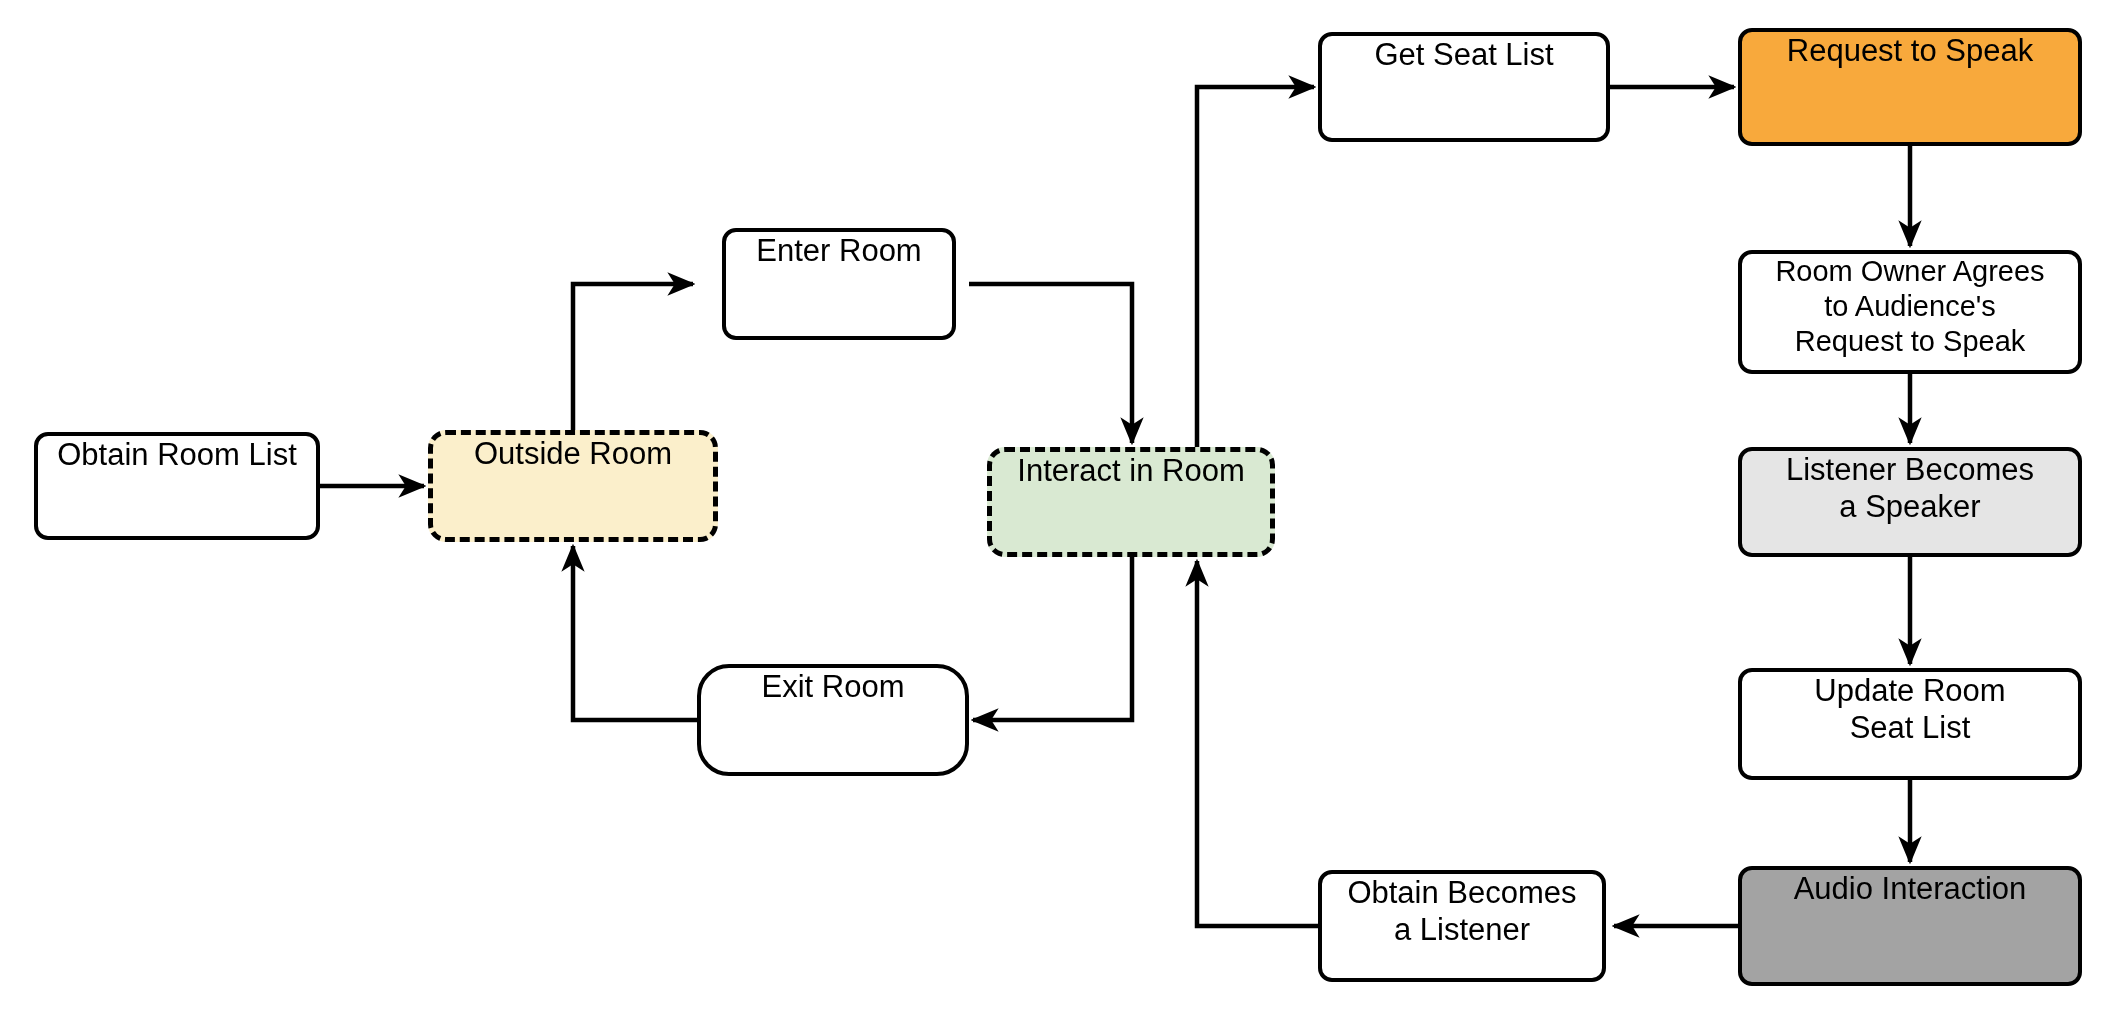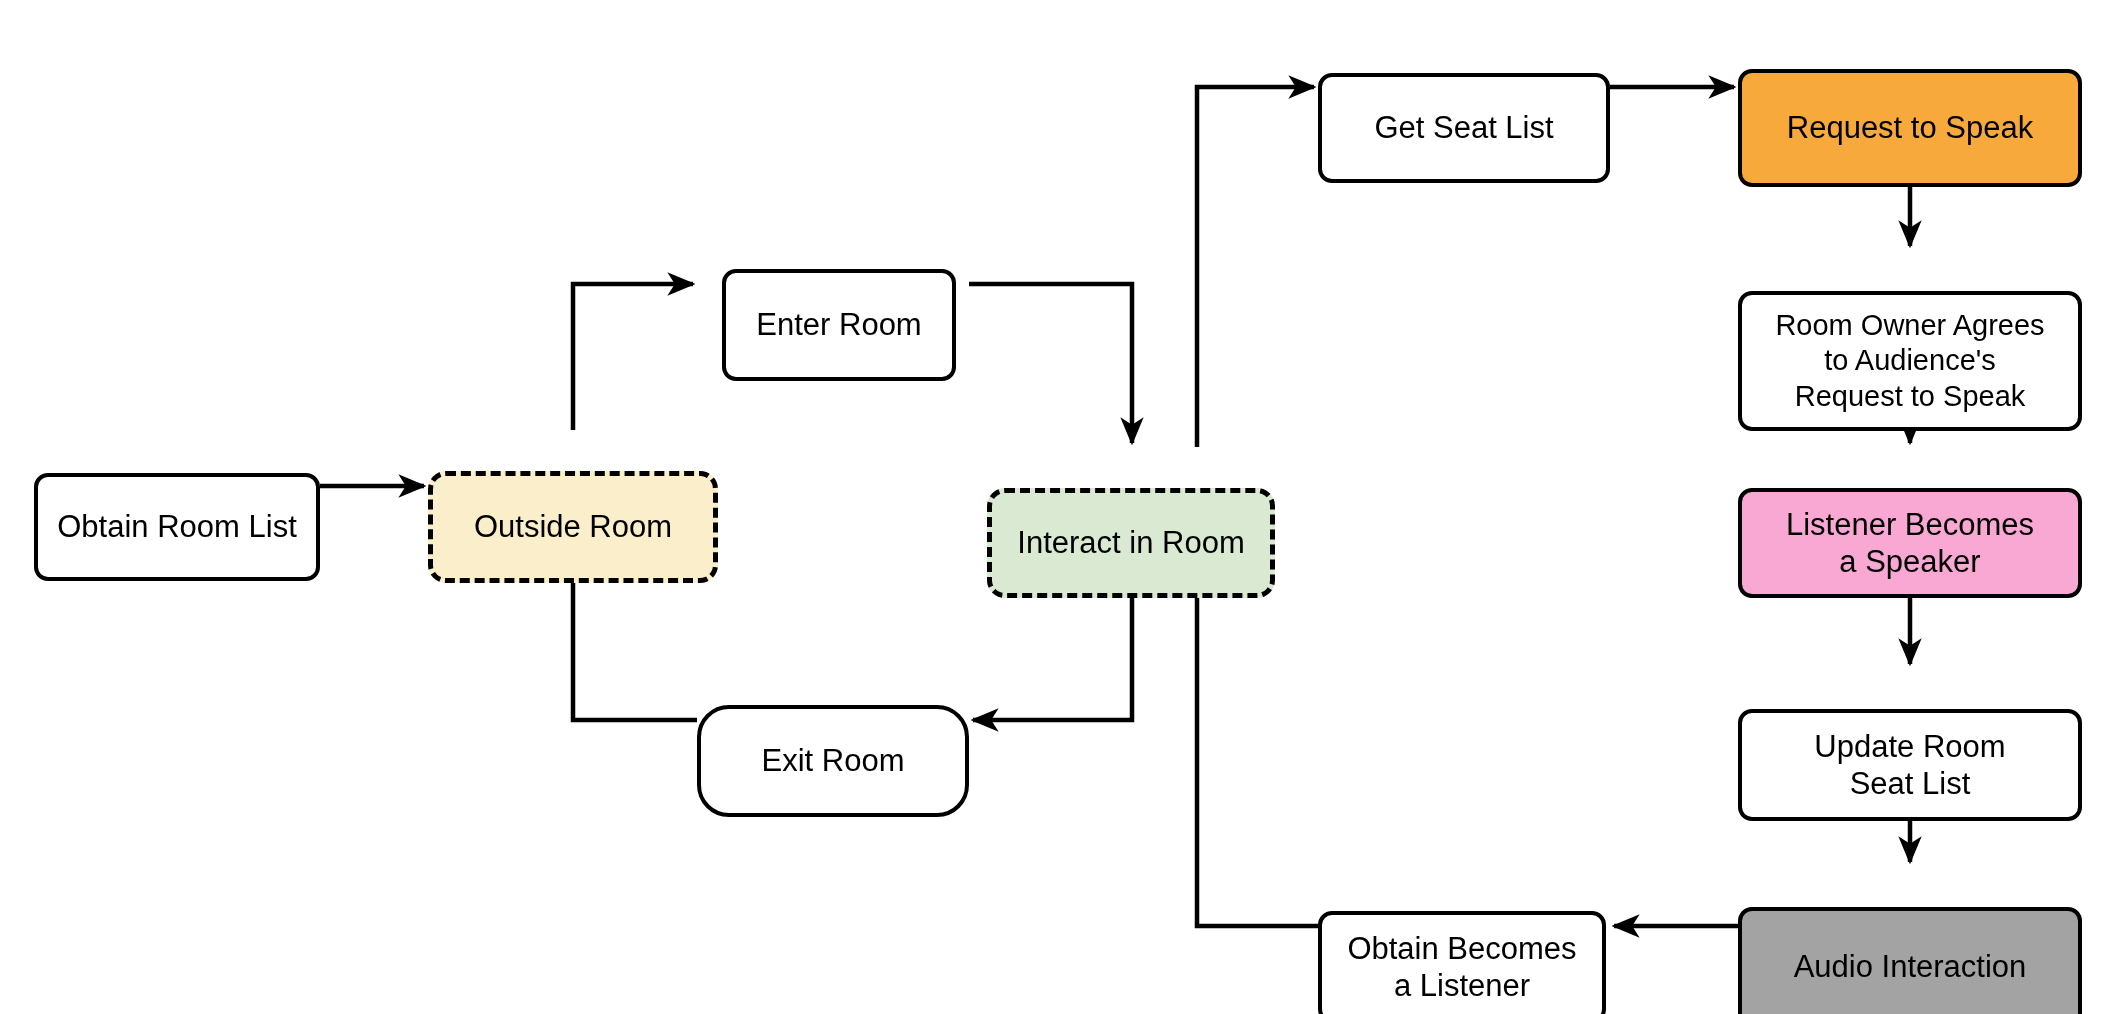--- a/index.html
+++ b/index.html
@@ -6,23 +6,23 @@
   .stage {
     position:relative; width:2112px; height:1014px; overflow:hidden;
     font-family:"Liberation Sans", sans-serif;
     color:var(--text-color,#000);
   }
   .edges { position:absolute; left:0; top:0; width:2112px; height:1014px; }
   .edges path { fill:none; stroke:var(--stroke-color,#000); stroke-width:4.5; }
   .edges marker path, .edges marker { fill:var(--stroke-color,#000); stroke:none; }
   .node {
     position:absolute; box-sizing:border-box;
-    display:flex; align-items:center; justify-content:center;
+    display:flex; justify-content:center;
     background:#fff; border:4px solid var(--stroke-color,#000); border-radius:14px;
-    font-size:31px; line-height:1.2; text-align:center;margin-top:41px;
+    font-size:31px; line-height:1.2; text-align:center;
   }
   .node.dashed { border:5px dashed var(--stroke-color,#000); border-radius:18px; }
   .node.small-text { font-size:29px; line-height:1.21; }
   .node .label { white-space:pre-line; padding:0 8px; }
 </style>
 </head>
 <body>
 
 <div class="stage" style="background: rgb(255, 255, 255); --stroke-color: #000000; --text-color: #000000;">
 
@@ -68,27 +68,27 @@
   </div>
 
   <div class="node" style="left: 1318px; top: 32px; width: 292px; height: 110px; background: rgb(255, 255, 255);">
     <span class="label">Get Seat List</span>
   </div>
 
   <div class="node" style="left: 1738px; top: 28px; width: 344px; height: 118px; background: rgb(248, 169, 60);">
     <span class="label">Request to Speak</span>
   </div>
 
-  <div class="node small-text" style="left: 1738px; top: 250px; width: 344px; height: 140px; background: rgb(255, 255, 255);">
+  <div class="node small-text" style="left: 1738px; top: 250px; width: 344px; height: 124px; background: rgb(255, 255, 255);">
     <span class="label">Room Owner Agrees
 to Audience's
 Request to Speak</span>
   </div>
 
-  <div class="node" style="left: 1738px; top: 447px; width: 344px; height: 110px; background: #f9a8d4;">
+  <div class="node" style="left: 1738px; top: 447px; width: 344px; height: 110px; background: #e5e5e5;">
     <span class="label">Listener Becomes
 a Speaker</span>
   </div>
 
   <div class="node" style="left: 1738px; top: 668px; width: 344px; height: 112px; background: rgb(255, 255, 255);">
     <span class="label">Update Room
 Seat List</span>
   </div>
 
   <div class="node" style="left: 1738px; top: 866px; width: 344px; height: 120px; background: #a3a3a3;">

